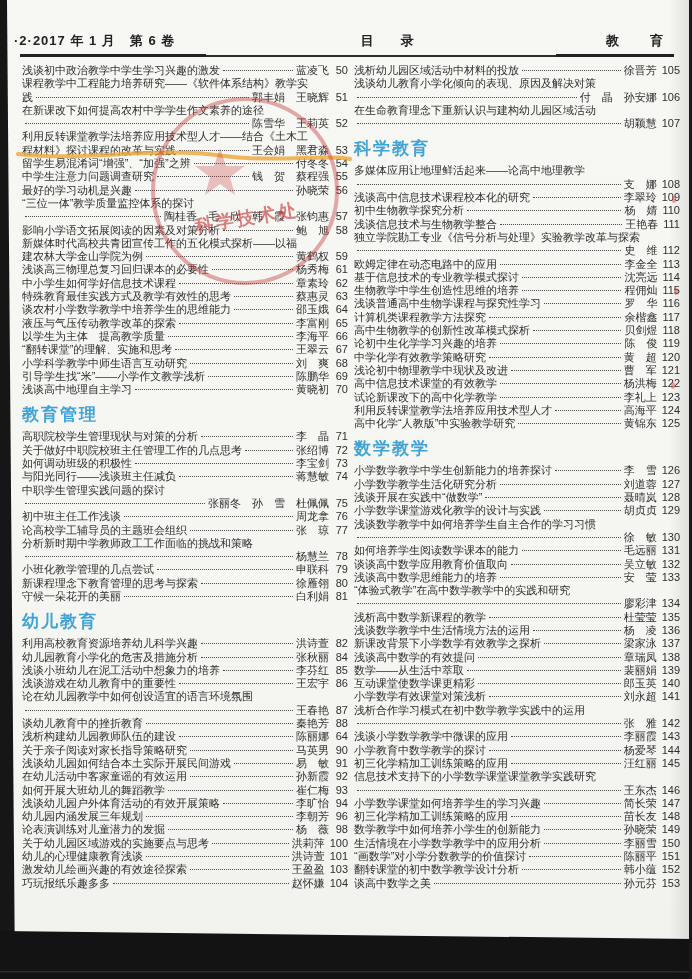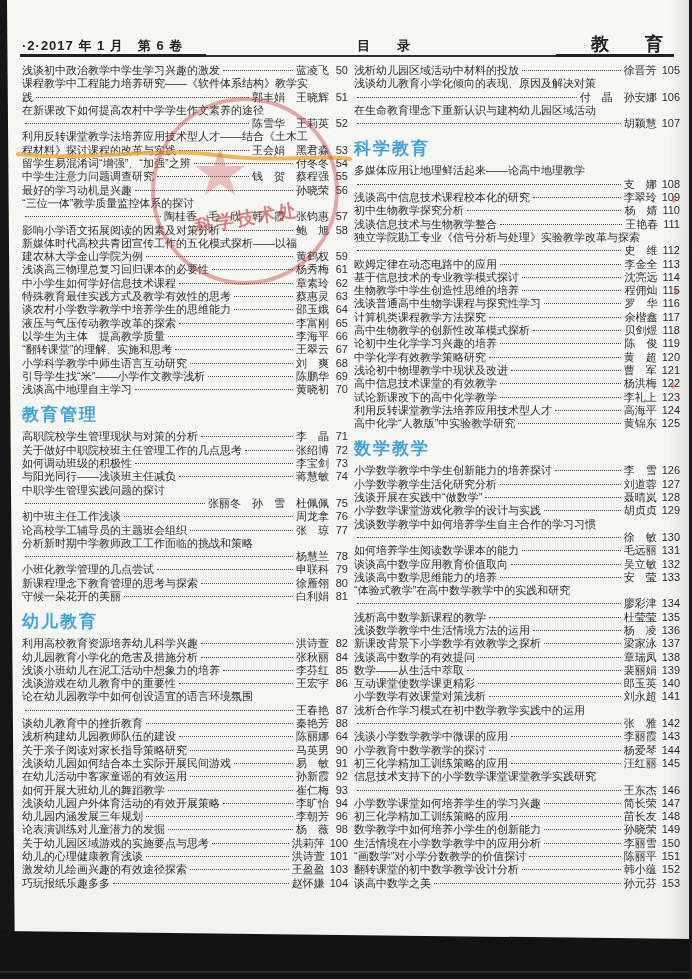--- a/index.html
+++ b/index.html
@@ -1,23 +1,23 @@
 <!DOCTYPE html>
 <html><head>
 <meta charset="utf-8">
 <style>
   html,body{margin:0;padding:0;}
   body{width:692px;height:979px;position:relative;overflow:hidden;
        background:#e9e9e6;font-family:"Liberation Sans","DejaVu Sans",sans-serif;}
   .page{position:absolute;inset:0;background:linear-gradient(180deg,#f7f7f4 0%,#f5f5f2 70%,#f1f1ee 100%);}
   
-  .hdr{position:absolute;top:32px;left:22px;right:20px;display:flex;align-items:baseline;color:#222;}
+  .hdr{position:absolute;top:32px;left:14px;right:20px;display:flex;align-items:baseline;color:#222;}
   .hdr .l{font-size:13px;font-weight:bold;letter-spacing:1px;}
   .hdr .c{flex:1;text-align:center;font-size:13px;font-weight:bold;letter-spacing:7px;}
-  .hdr .r{font-size:18px;font-weight:bold;letter-spacing:9px;}
+  .hdr .r{font-size:13px;font-weight:bold;letter-spacing:9px;}
   .rule{position:absolute;top:55px;left:20px;width:654px;height:1.5px;background:#2d2d2d;}
   .rule-thick-l{position:absolute;top:54px;left:20px;width:186px;height:3px;background:#222;}
   .rule-thick-r{position:absolute;top:54px;left:556px;width:118px;height:3px;background:#222;}
   
   .col{position:absolute;top:64px;width:326px;color:#2e2e2e;font-size:11px;}
   .col.left{left:22px;}
   .col.right{left:354px;}
   .row{display:flex;align-items:baseline;height:13.3px;line-height:13.3px;white-space:nowrap;overflow:hidden;}
   .row .t{flex:0 0 auto;}
   .row .dots{flex:1 1 auto;min-width:6px;margin:0 3px;border-bottom:1.6px dotted #4a4a4a;position:relative;top:-3px;}

